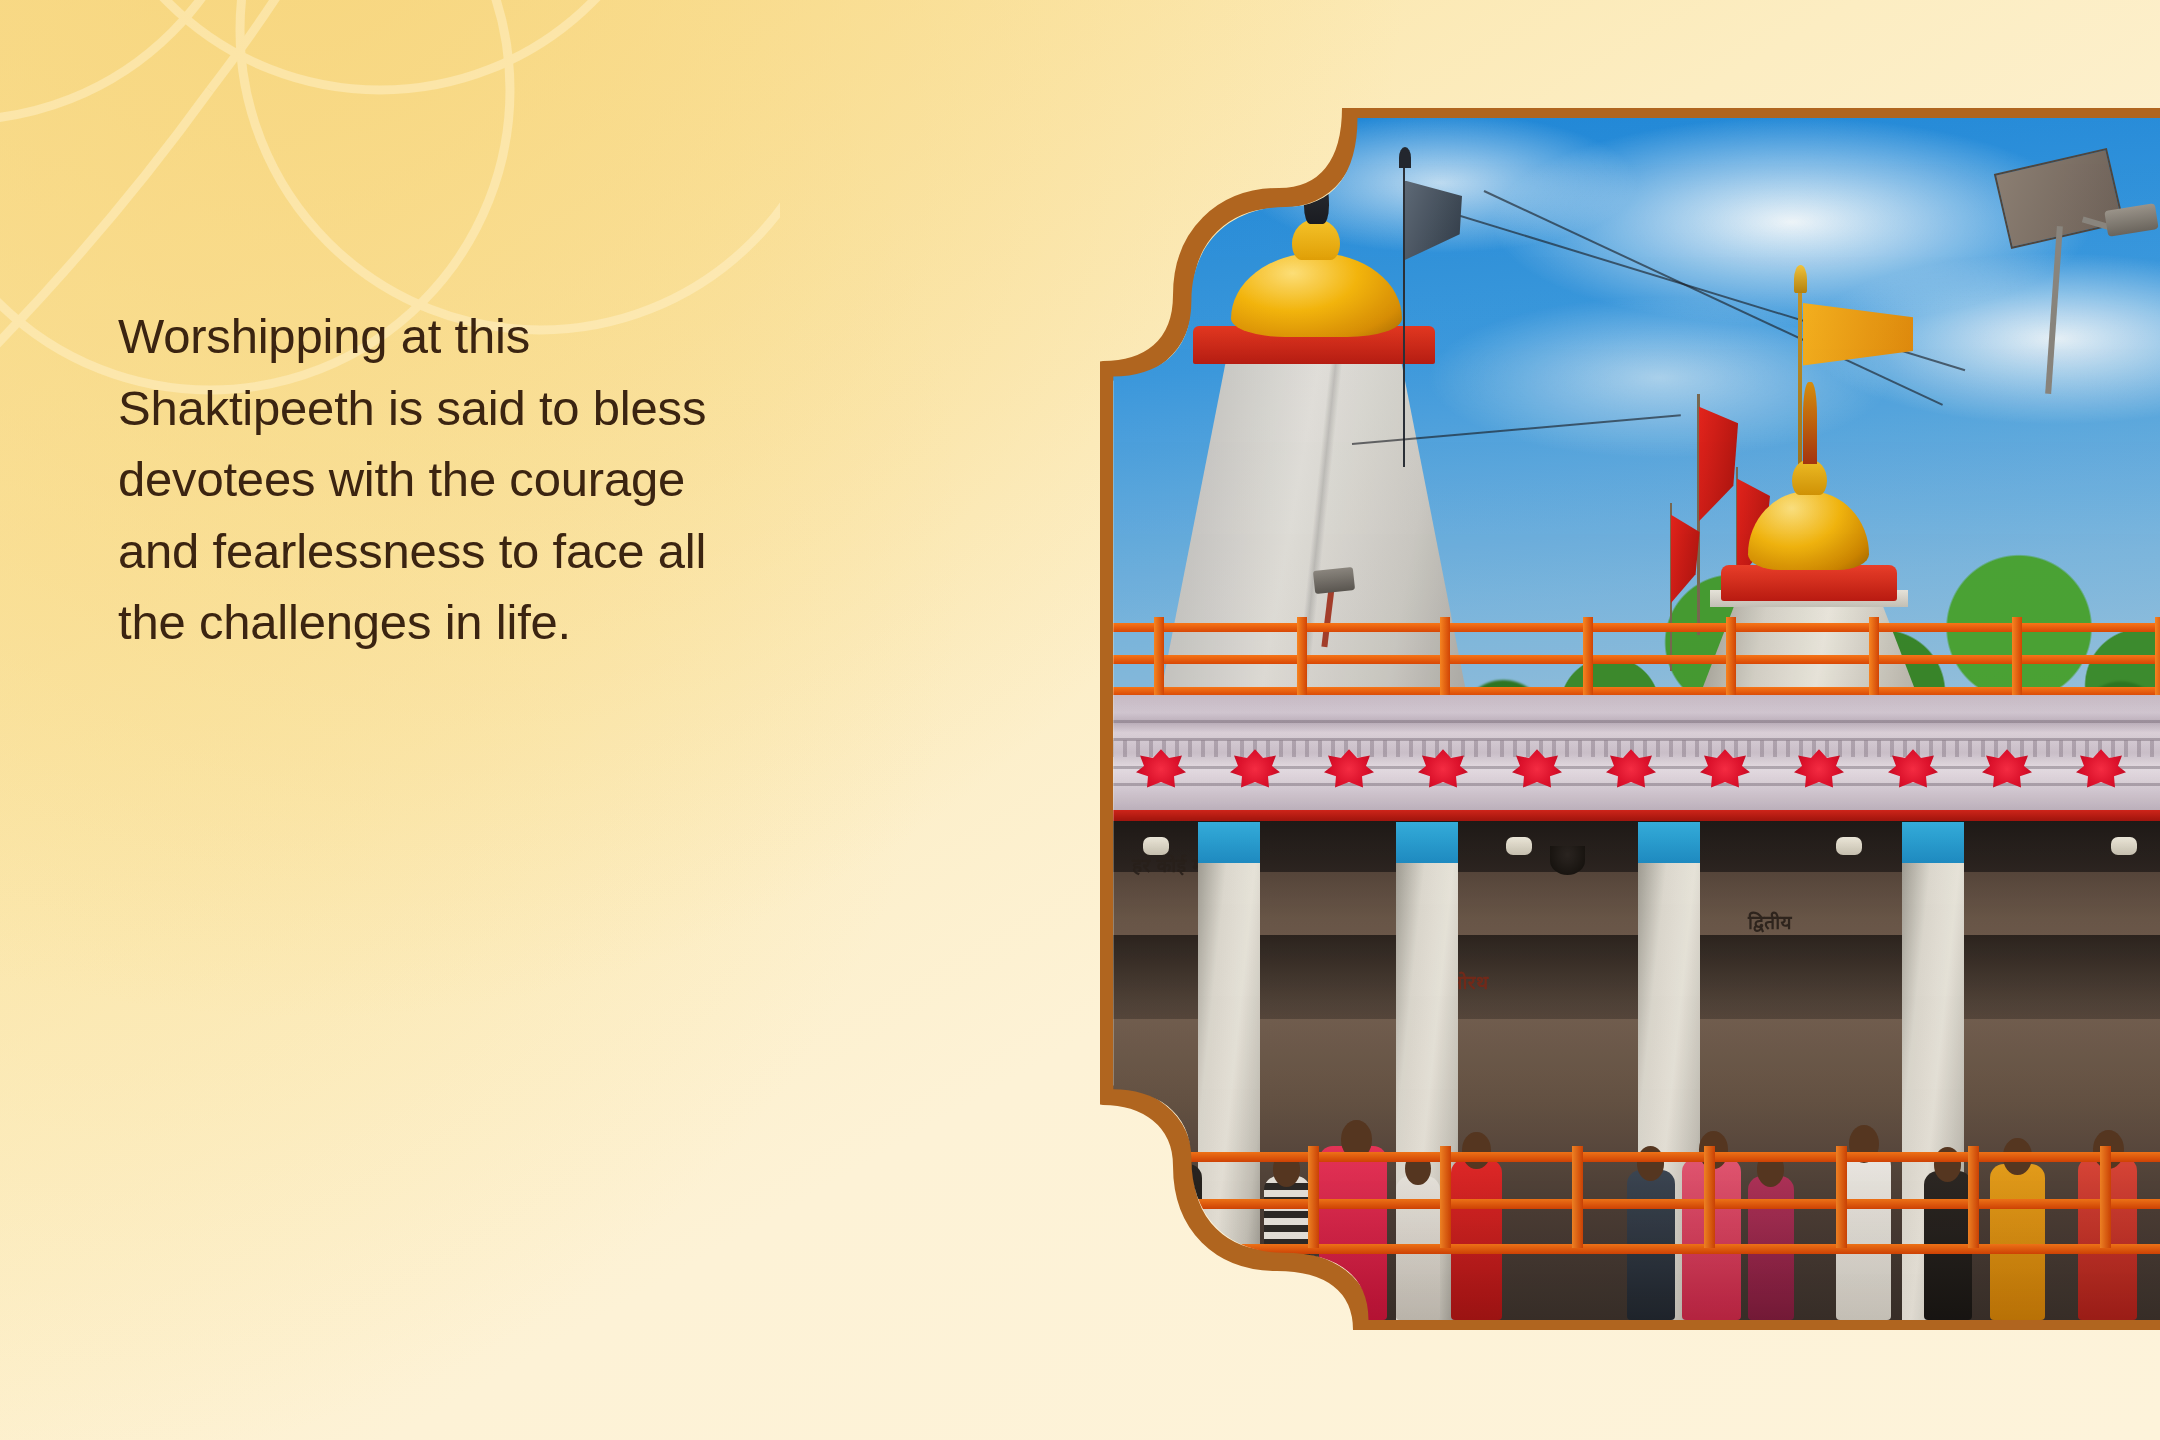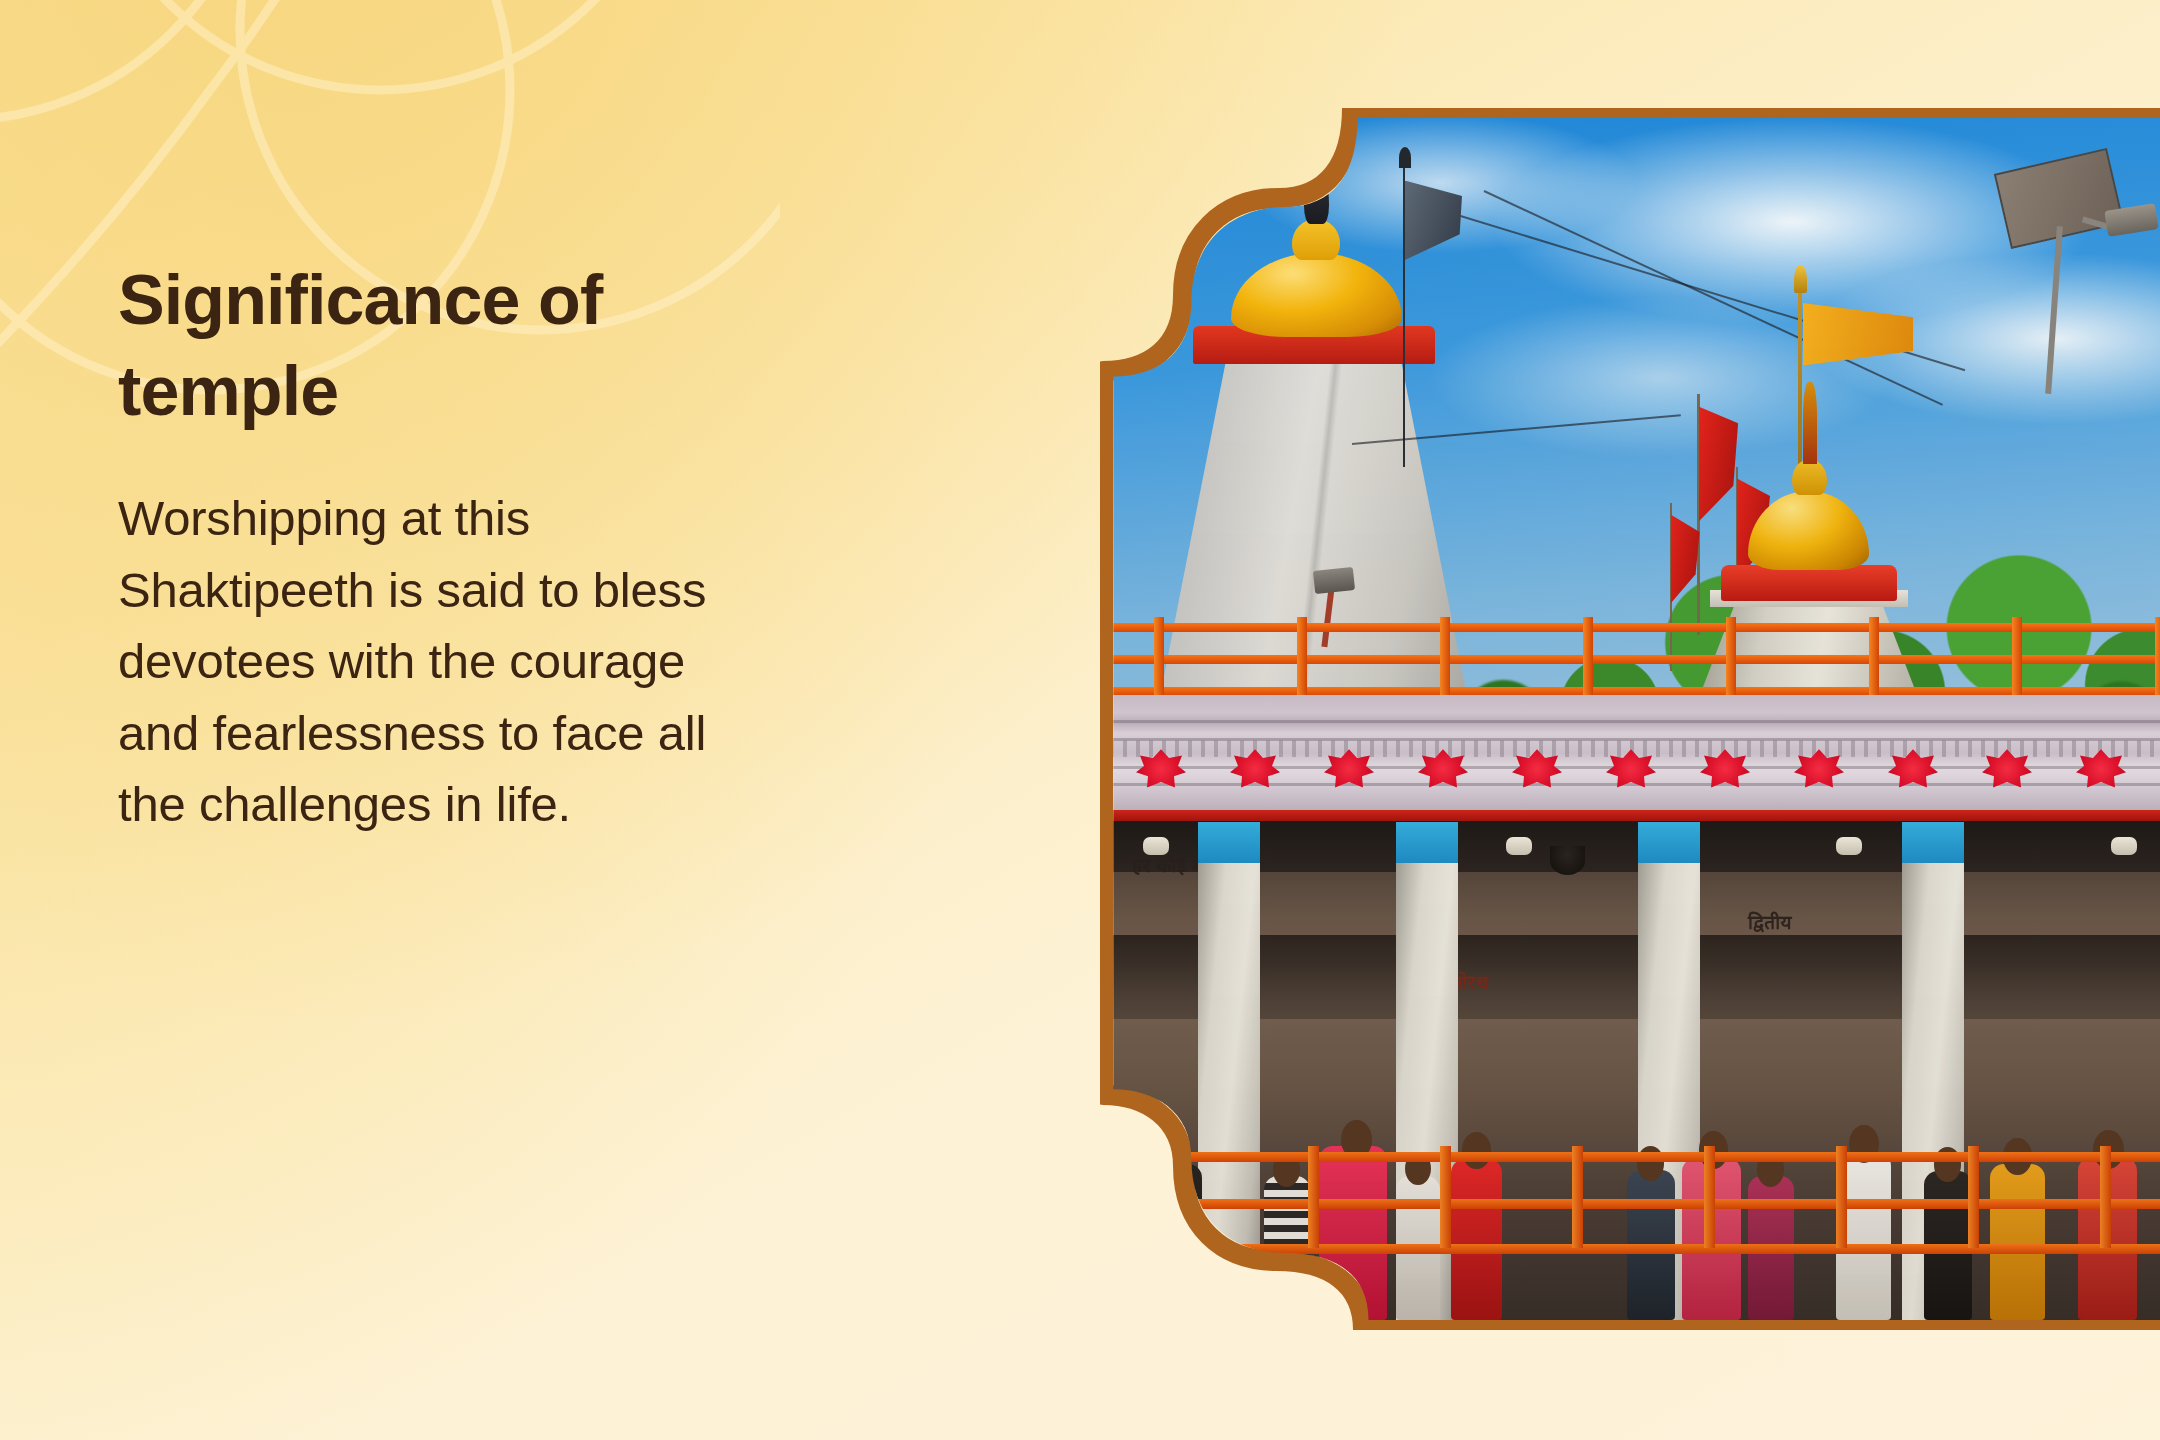--- a/index.html
+++ b/index.html
@@ -382,21 +382,20 @@
       <circle cx="760" cy="360" r="300"></circle>
       <circle cx="600" cy="120" r="300"></circle>
       <circle cx="180" cy="150" r="300"></circle>
       <path d="M130 760 Q300 600 430 420"></path>
       <path d="M430 420 Q560 250 600 120"></path>
     </g>
   </svg>
 </div>
 
 <div class="text-col">
-  <h1 class="page-title">Significance of temple</h1>
   <p class="body-copy">Worshipping at this Shaktipeeth is said to bless devotees with the courage and fearlessness to face all the challenges in life.</p>
 </div>
 
 <div class="photo-card">
 
   <div class="photo-frame">
     <svg viewBox="0 0 1120 1222" preserveAspectRatio="none">
       <defs>
         <clipPath id="archClip" clipPathUnits="objectBoundingBox">
           <path d="M0.225,0 H1 V1 H0.235

